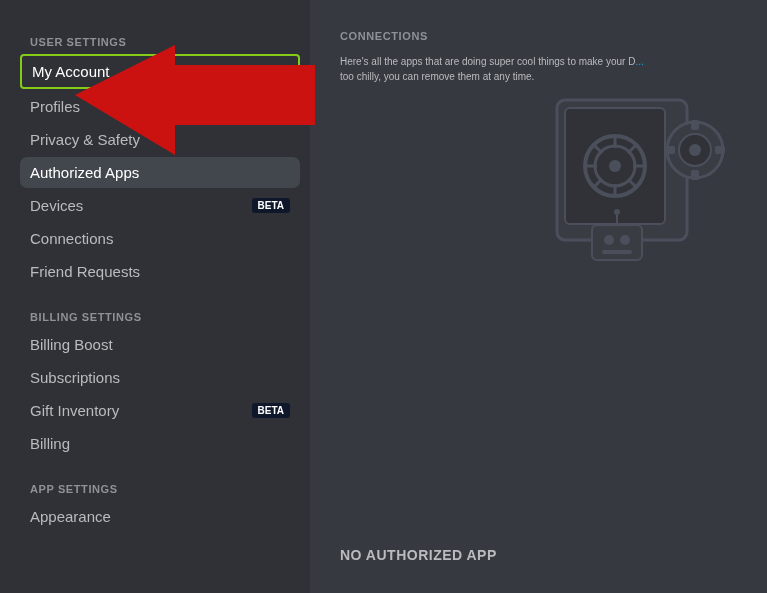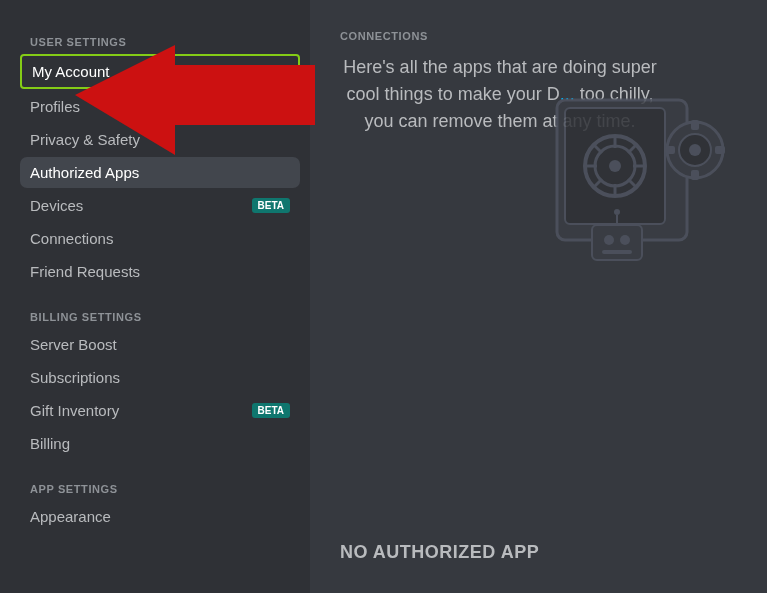--- a/index.html
+++ b/index.html
@@ -57,21 +57,21 @@
     }
 
     .nav-item.my-account {
       color: #ffffff;
       border: 2px solid #84cc16;
       background: transparent;
       font-weight: 500;
     }
 
     .badge {
-      background: #0f766e;
+      background: #0f172a;
       color: #ffffff;
       font-size: 10px;
       font-weight: 700;
       padding: 2px 6px;
       border-radius: 3px;
       text-transform: uppercase;
     }
 
     .nitro-icon {
       width: 18px;
@@ -94,25 +94,24 @@
     .content-section-title {
       font-size: 11px;
       font-weight: 700;
       color: #8e9297;
       text-transform: uppercase;
       letter-spacing: 0.6px;
       margin-bottom: 12px;
     }
 
     .content-description {
-      font-size: 18px;
+      font-size: 10px;
       color: #b9bbbe;
       line-height: 1.5;
       max-width: 320px;
-      text-align: center;
     }
 
     .illustration-area {
       position: absolute;
       right: 0;
       top: 60px;
       width: 260px;
       height: 220px;
       display: flex;
       align-items: center;
@@ -127,21 +126,21 @@
     }
 
     .no-apps-section {
       position: absolute;
       bottom: 30px;
       left: 30px;
       right: 30px;
     }
 
     .no-apps-title {
-      font-size: 18px;
+      font-size: 14px;
       font-weight: 700;
       color: #b9bbbe;
       text-transform: uppercase;
       letter-spacing: 0.5px;
     }
   </style>
 </head>
 <body>
 
 <div class="sidebar">
@@ -173,21 +172,21 @@
   </div>
 
   <div class="nav-item">
     <span>Friend Requests</span>
   </div>
 
   <div class="section-header" style="margin-top: 24px;">Billing Settings</div>
 
 
   <div class="nav-item">
-    <span>Server Boost</span>
+    <span>Billing Boost</span>
   </div>
 
   <div class="nav-item">
     <span>Subscriptions</span>
   </div>
 
   <div class="nav-item">
     <span>Gift Inventory</span>
     <span class="badge">BETA</span>
   </div>

